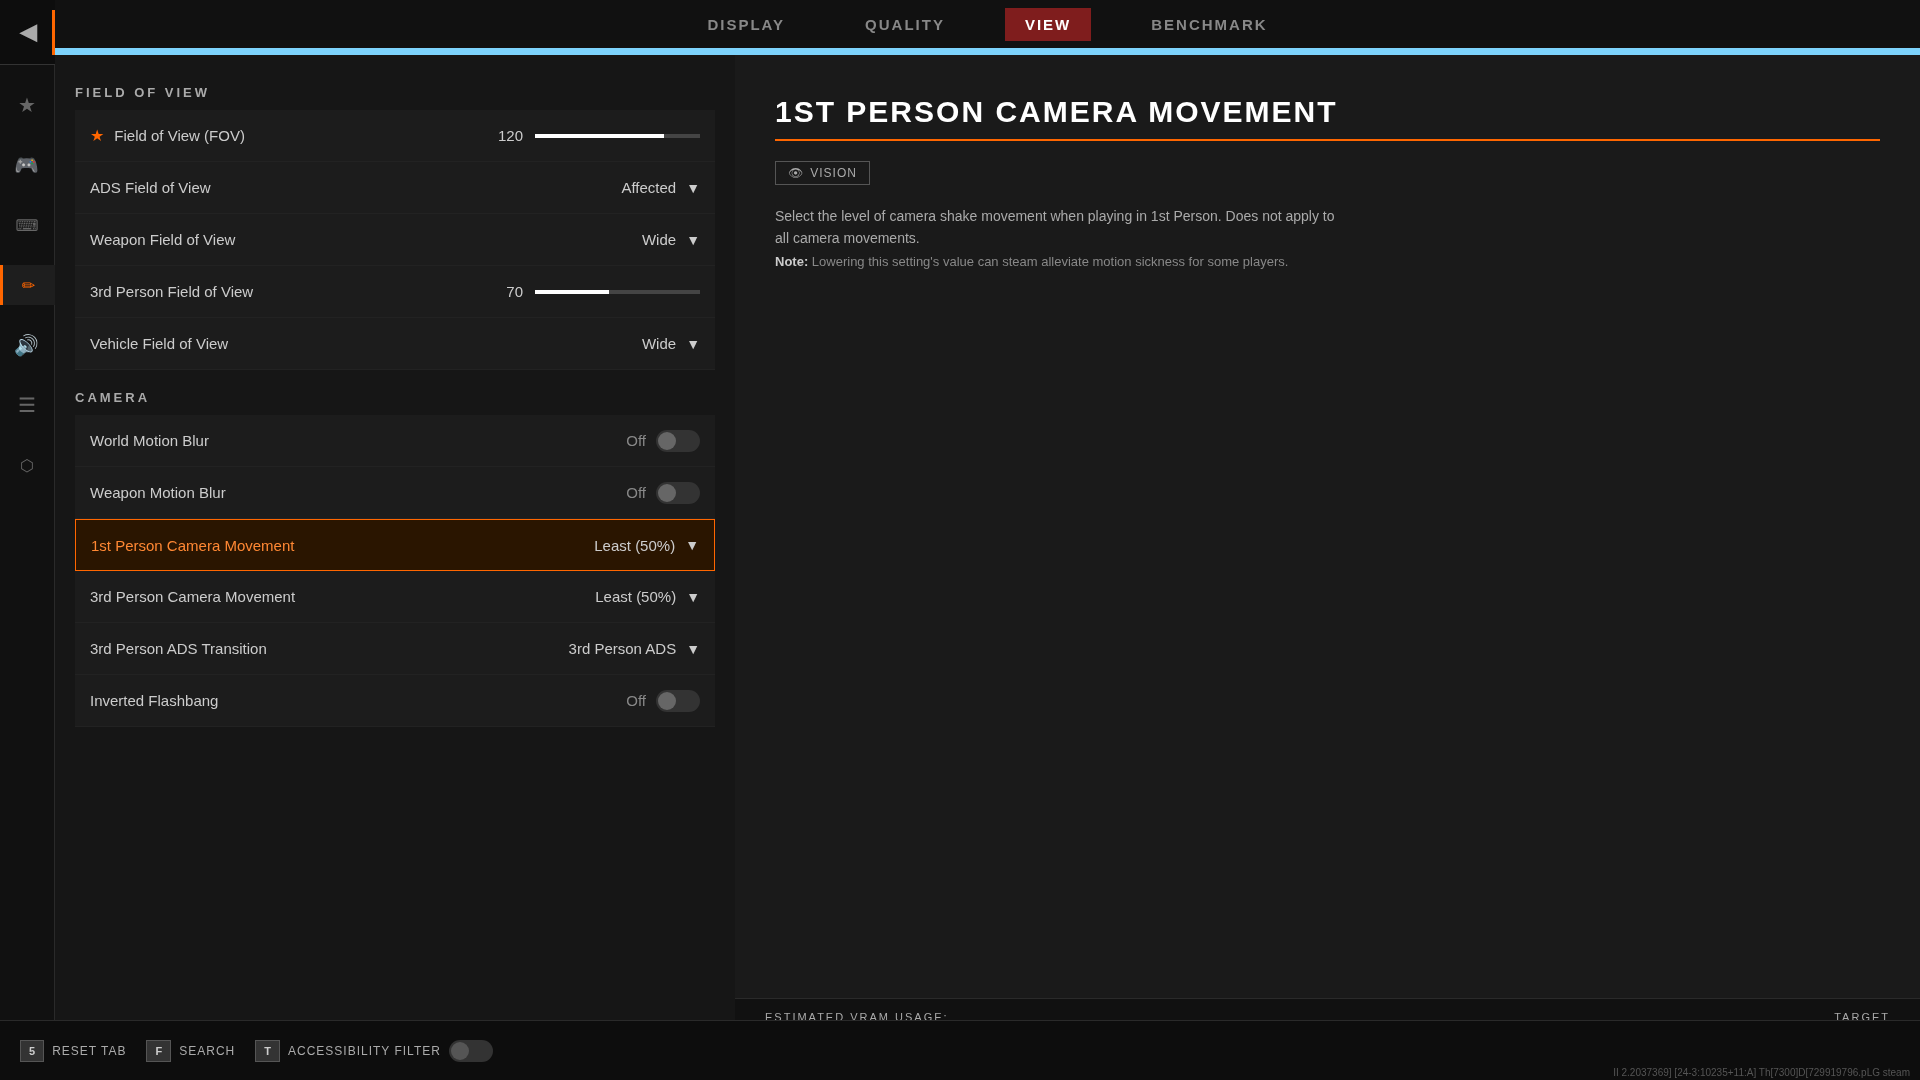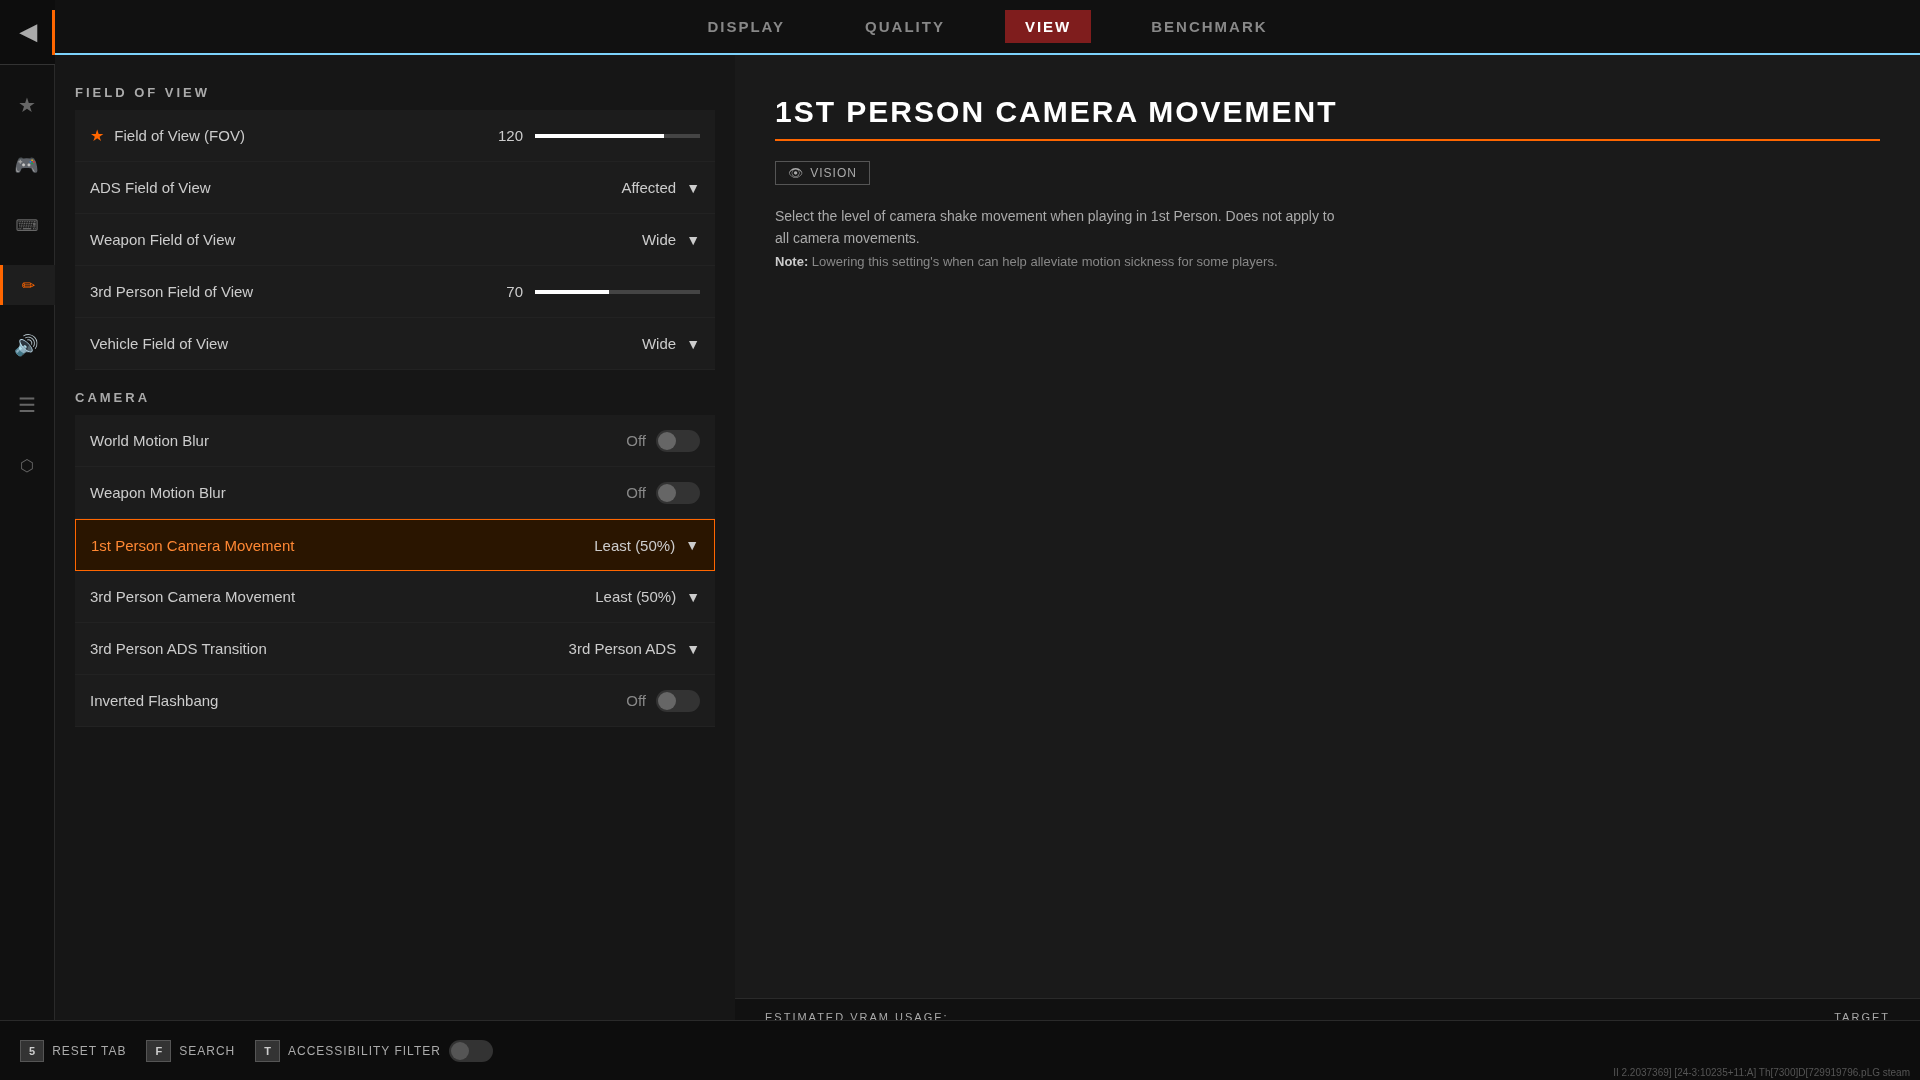--- a/index.html
+++ b/index.html
@@ -120,21 +120,21 @@
       position: absolute;
       top: 0;
       left: 55px;
       right: 0;
       height: 55px;
       display: flex;
       align-items: center;
       justify-content: center;
       gap: 40px;
       background: #111;
-      border-bottom: 2px solid #7dd3fc;
+      border-bottom: 7px solid #7dd3fc;
     }
     .tab-item {
       font-size: 15px;
       font-weight: bold;
       color: #888;
       text-transform: uppercase;
       letter-spacing: 2px;
       cursor: pointer;
       padding: 8px 20px;
     }
@@ -637,21 +637,21 @@
 
 <div class="detail-panel">
   <div class="detail-title">1st Person Camera Movement</div>
   <div class="detail-badge">
     <span>👁</span>
     <span>VISION</span>
   </div>
   <p class="detail-description">Select the level of camera shake movement when playing in 1st Person. Does not apply to all camera movements.</p>
   <p class="detail-note">
     <span class="detail-note-label">Note:</span>
-    <span>Lowering this setting's when can help alleviate motion sickness for some players.</span>
+    <span>Lowering this setting's value can steam alleviate motion sickness for some players.</span>
   </p>
 </div>
 
 <div class="vram-section">
   <div class="vram-header">
     <span class="vram-title">ESTIMATED VRAM USAGE:</span>
     <span class="vram-target">TARGET</span>
   </div>
   <div class="vram-bar-container">
     <div class="vram-bar-game" style="width:75%;"></div>

